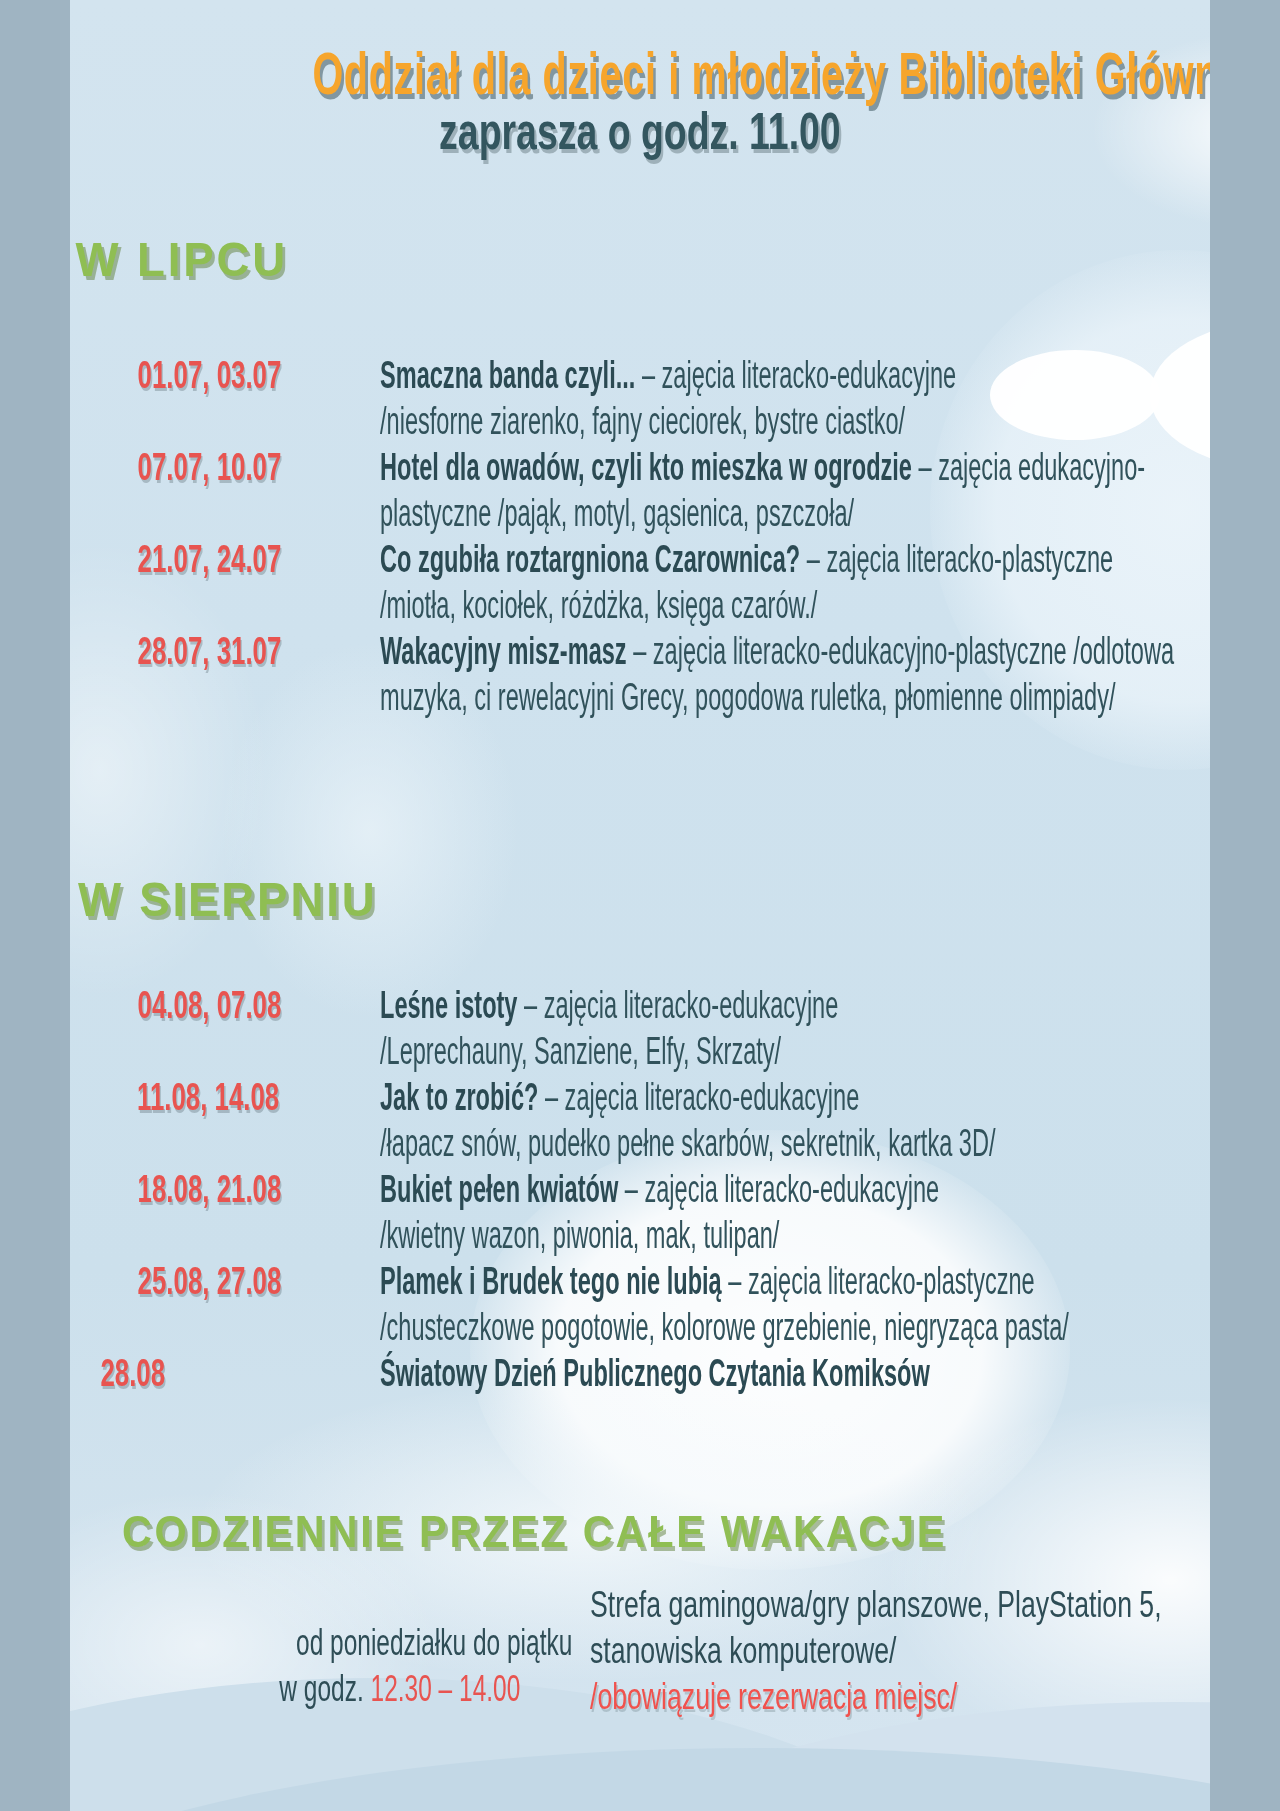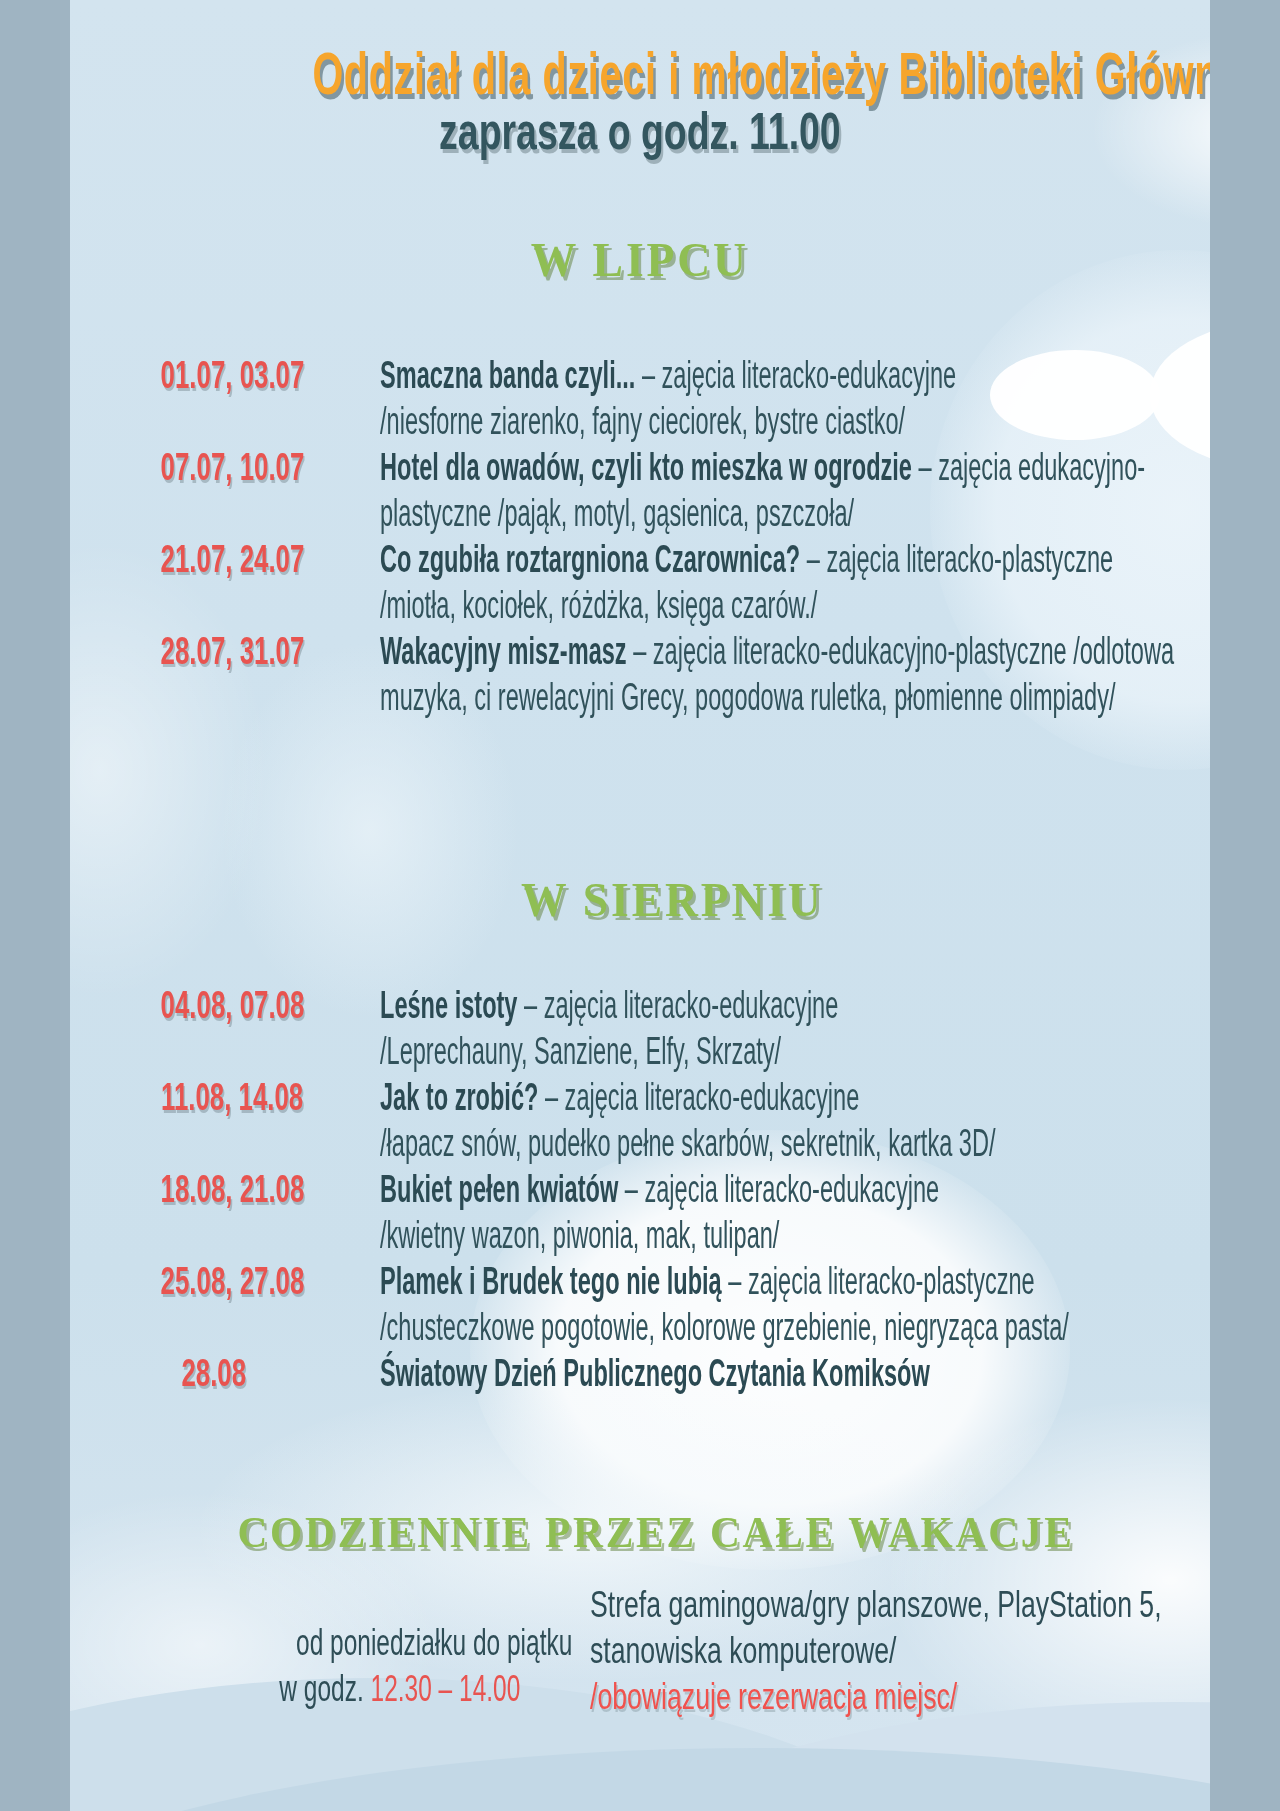--- a/index.html
+++ b/index.html
@@ -44,35 +44,35 @@
 
   .header1{position:absolute;top:44px;left:0;width:100%;text-align:center;
     font-size:60px;font-weight:bold;line-height:60px;letter-spacing:1px;color:#f6a52c;
     text-shadow:4px 5px 0 rgba(62,88,96,.55);}
   .header1 .cond{--sx:.66;}
   .header2{position:absolute;top:104px;left:0;width:100%;text-align:center;
     font-size:52px;font-weight:bold;line-height:54px;color:#33565f;
     text-shadow:3px 4px 0 rgba(40,58,64,.3);}
   .header2 .cond{--sx:.72;}
 
-  .section-title{position:absolute;left:0;width:100%;text-align:center;
-    font-family:Liberation Serif, serif;
+  .section-title{position:absolute;left:0;width:100%;text-align:left;
+    font-family:Liberation Sans, sans-serif;
     font-size:48px;font-weight:bold;letter-spacing:3px;color:#8fbe53;
     text-shadow:3px 4px 0 rgba(95,127,59,.5);}
   .section-title .cond{--sx:.95;}
   .t-july{top:232px;}
-  .t-august{top:872px;padding-left:32px;}
+  .t-august{top:872px;}
   .t-daily{top:1506px;font-size:45px;padding-left:16px;}
   .t-daily .cond{--sx:.92;}
 
   .events{position:absolute;left:0;width:1280px;}
   .ev-july{top:352px;}
   .ev-august{top:982px;}
   .event{display:flex;}
-  .event-dates{flex:none;width:258px;text-align:center;
+  .event-dates{flex:none;width:258px;text-align:left;
     font-size:38px;font-weight:bold;line-height:46px;color:#e85450;
     text-shadow:2px 3px 0 rgba(60,80,86,.28);}
   .event-dates .cond{--sx:.68;}
   .event-text{margin-left:52px;font-size:38px;line-height:46px;color:#31525b;}
   .event-text b{color:#2b4a53;}
   .line{height:46px;}
   .line:has(.cond:empty){display:none;}
 
   .footer{position:absolute;top:1582px;left:96px;width:1110px;display:flex;
     font-size:36px;font-weight:normal;line-height:45px;color:#2e4d56;}

